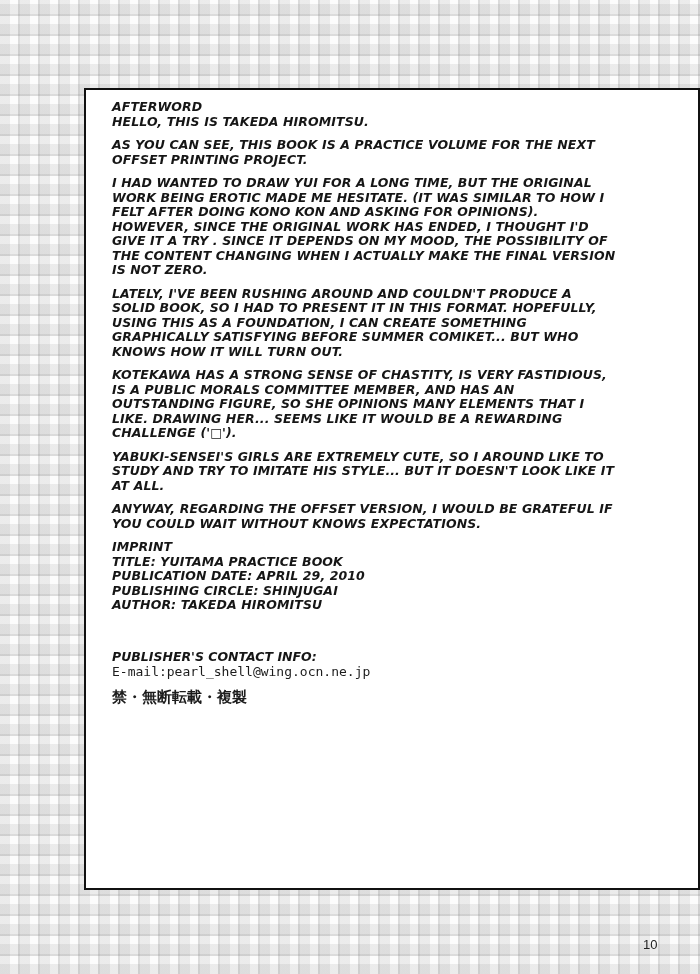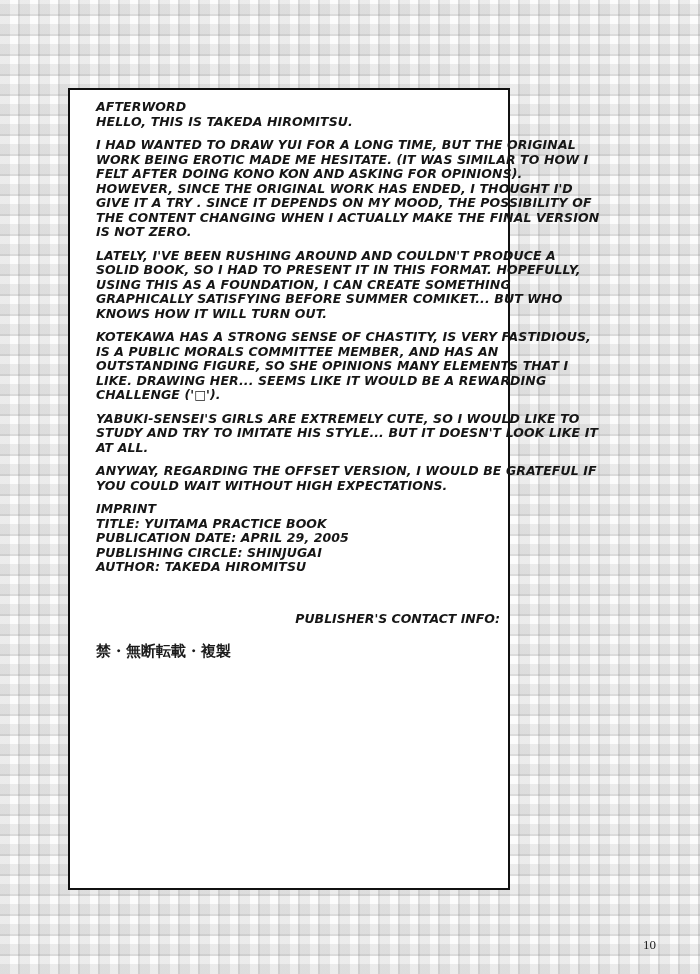--- a/index.html
+++ b/index.html
@@ -11,23 +11,23 @@
     background-color: #fcfcfc;
     background-image:
       repeating-linear-gradient(90deg, transparent 0 18px, rgba(105,105,105,0.22) 18px 20px),
       repeating-linear-gradient(0deg,  transparent 0 18px, rgba(105,105,105,0.22) 18px 20px),
       repeating-linear-gradient(90deg, rgba(150,150,150,0.16) 0 10px, transparent 10px 20px),
       repeating-linear-gradient(0deg,  rgba(150,150,150,0.16) 0 10px, transparent 10px 20px);
     font-family: "DejaVu Sans", sans-serif;
   }
   .page-box {
     position: absolute;
-    left: 68px;
+    left: 84px;
     top: 88px;
-    width: 442px;
+    width: 616px;
     height: 802px;
     box-sizing: border-box;
     background: #ffffff;
     border: 2px solid #111111;
   }
   .content {
     padding: 10px 8px 0 26px;
   }
   .para {
     font-family: "DejaVu Sans", sans-serif;
@@ -35,21 +35,20 @@
     font-weight: 700;
     font-size: 12.5px;
     line-height: 14.5px;
     letter-spacing: 0.1px;
     color: #161616;
     white-space: pre;
     margin: 0 0 9px 0;
   }
   .contact-block {
     margin-top: 37px;
-    text-align: right;
   }
   .contact-heading {
     font-family: "DejaVu Sans", sans-serif;
     font-style: italic;
     font-weight: 700;
     font-size: 12.5px;
     line-height: 14.5px;
     color: #161616;
     white-space: pre;
     margin: 0;
@@ -57,74 +56,77 @@
   .contact-line {
     font-family: "DejaVu Sans Mono", "Liberation Mono", monospace;
     font-size: 13px;
     line-height: 15.5px;
     font-weight: 500;
     color: #1c1c1c;
     white-space: pre;
     margin: 0;
   }
   .notice {
-    margin-top: 16px;
+    margin-top: 8px;
     font-family: "DejaVu Sans", sans-serif;
     font-weight: 700;
     font-size: 15px;
     line-height: 18px;
     color: #1c1c1c;
     white-space: pre;
   }
   .page-number {
     position: absolute;
     left: 643px;
     top: 937px;
-    font-family: Liberation Serif, serif;
+    font-family: Liberation Sans, sans-serif;
     font-size: 13px;
     line-height: 15px;
     color: #222222;
   }
 </style>
 </head>
 <body>
 
 <div class="page-box">
   <div class="content">
     <div class="para">AFTERWORD
 HELLO, THIS IS TAKEDA HIROMITSU.</div>
+    <div class="para">AS YOU CAN SEE, THIS BOOK IS A PRACTICE VOLUME FOR THE NEXT
+OFFSET PRINTING PROJECT.</div>
     <div class="para">I HAD WANTED TO DRAW YUI FOR A LONG TIME, BUT THE ORIGINAL
 WORK BEING EROTIC MADE ME HESITATE. (IT WAS SIMILAR TO HOW I
 FELT AFTER DOING KONO KON AND ASKING FOR OPINIONS).
 HOWEVER, SINCE THE ORIGINAL WORK HAS ENDED, I THOUGHT I'D
 GIVE IT A TRY . SINCE IT DEPENDS ON MY MOOD, THE POSSIBILITY OF
 THE CONTENT CHANGING WHEN I ACTUALLY MAKE THE FINAL VERSION
 IS NOT ZERO.</div>
     <div class="para">LATELY, I'VE BEEN RUSHING AROUND AND COULDN'T PRODUCE A
 SOLID BOOK, SO I HAD TO PRESENT IT IN THIS FORMAT. HOPEFULLY,
 USING THIS AS A FOUNDATION, I CAN CREATE SOMETHING
 GRAPHICALLY SATISFYING BEFORE SUMMER COMIKET... BUT WHO
 KNOWS HOW IT WILL TURN OUT.</div>
     <div class="para">KOTEKAWA HAS A STRONG SENSE OF CHASTITY, IS VERY FASTIDIOUS,
 IS A PUBLIC MORALS COMMITTEE MEMBER, AND HAS AN
 OUTSTANDING FIGURE, SO SHE OPINIONS MANY ELEMENTS THAT I
 LIKE. DRAWING HER... SEEMS LIKE IT WOULD BE A REWARDING
 CHALLENGE ('□').</div>
-    <div class="para">YABUKI-SENSEI'S GIRLS ARE EXTREMELY CUTE, SO I WOULD LIKE TO
+    <div class="para">YABUKI-SENSEI'S GIRLS ARE EXTREMELY CUTE, SO I AROUND LIKE TO
 STUDY AND TRY TO IMITATE HIS STYLE... BUT IT DOESN'T LOOK LIKE IT
 AT ALL.</div>
     <div class="para">ANYWAY, REGARDING THE OFFSET VERSION, I WOULD BE GRATEFUL IF
-YOU COULD WAIT WITHOUT HIGH EXPECTATIONS.</div>
+YOU COULD WAIT WITHOUT KNOWS EXPECTATIONS.</div>
     <div class="para">IMPRINT
 TITLE: YUITAMA PRACTICE BOOK
-PUBLICATION DATE: APRIL 29, 2005
+PUBLICATION DATE: APRIL 29, 2010
 PUBLISHING CIRCLE: SHINJUGAI
 AUTHOR: TAKEDA HIROMITSU</div>
 
     <div class="contact-block">
       <div class="contact-heading">PUBLISHER'S CONTACT INFO:</div>
+      <div class="contact-line">E-mail:pearl_shell@wing.ocn.ne.jp</div>
     </div>
 
     <div class="notice">禁・無断転載・複製</div>
   </div>
 </div>
 
 <div class="page-number">10</div>
 
 </body></html>

